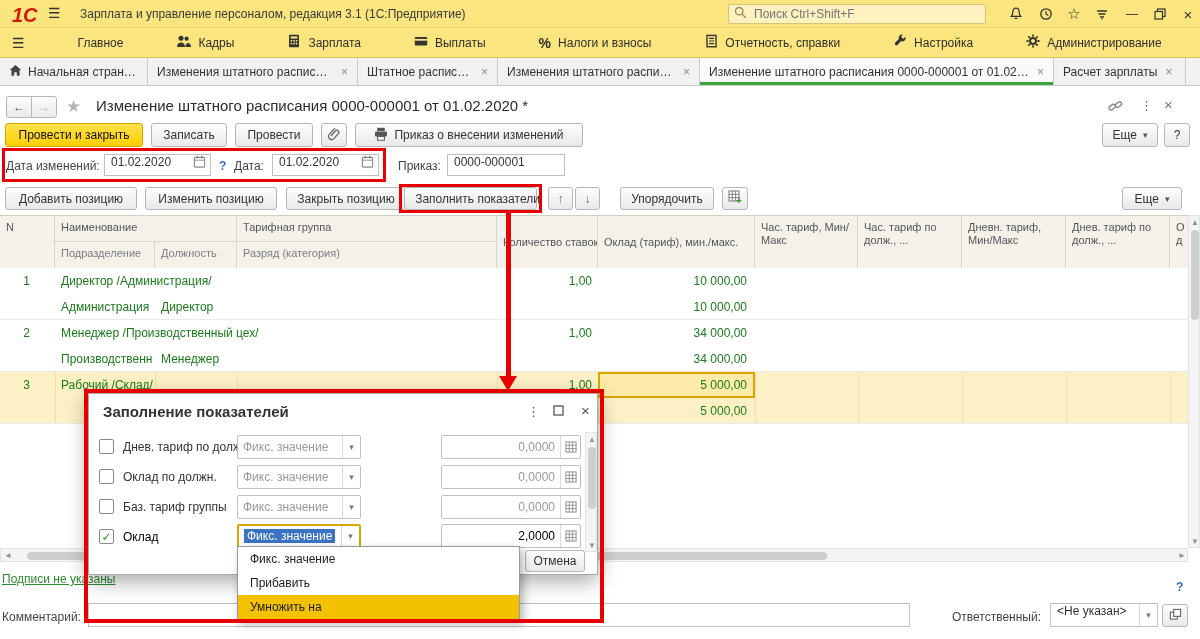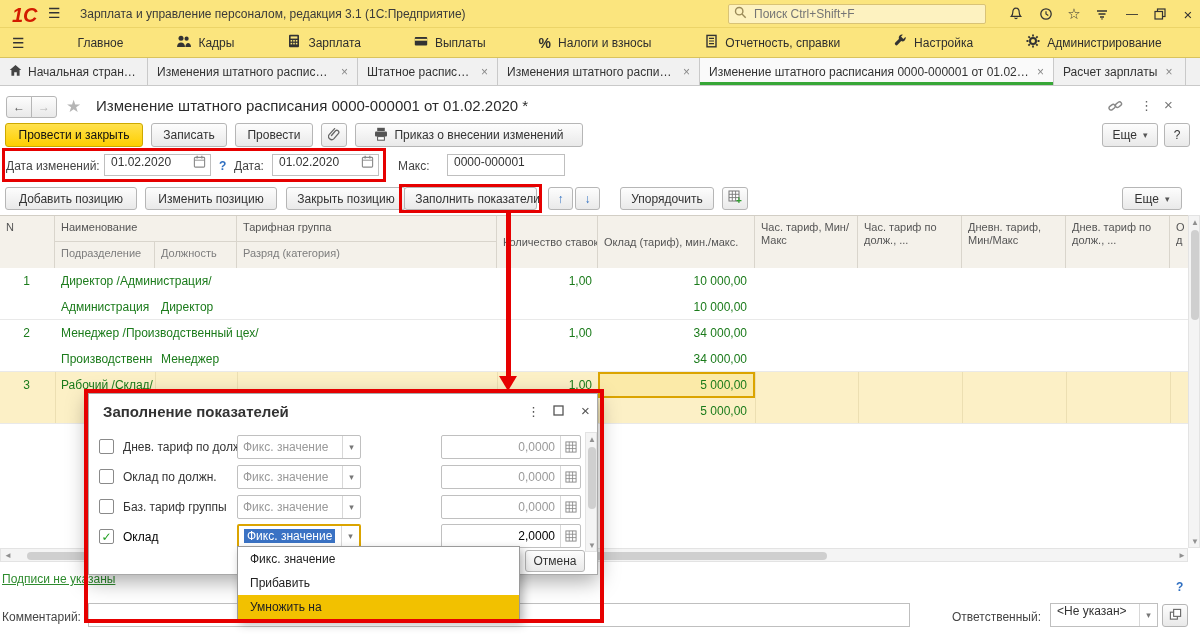--- a/index.html
+++ b/index.html
@@ -268,21 +268,21 @@
   <span class="lbl qhelp" style="left:219px;top:159px;">?</span>
   <span class="lbl" style="left:234px;top:159px;">Дата:</span>
   <div class="field" style="left:272px;top:154px;width:107px;">
     <span class="ftext">01.02.2020</span>
     <span><svg width="13" height="13" viewBox="0 0 14 14">
           <rect x="1.5" y="2.5" width="11" height="10.5" rx="1" fill="#fff" stroke="#8a8a8a" stroke-width="1.2"></rect>
           <path d="M1.5 5.6 h11" stroke="#8a8a8a"></path>
           <path d="M4.5 0.8 v3 M9.5 0.8 v3" stroke="#8a8a8a" stroke-width="1.4"></path>
         </svg></span>
   </div>
-  <span class="lbl" style="left:398px;top:159px;">Макс:</span>
+  <span class="lbl" style="left:398px;top:159px;">Приказ:</span>
   <div class="field" style="left:447px;top:154px;width:118px;">
     <span class="ftext">0000-000001</span>
   </div>
 
   <div class="btn" style="left:5px;top:187px;width:132px;">
       <span>Добавить позицию</span>
     </div>
   <div class="btn" style="left:145px;top:187px;width:132px;">
       <span>Изменить позицию</span>
     </div>

